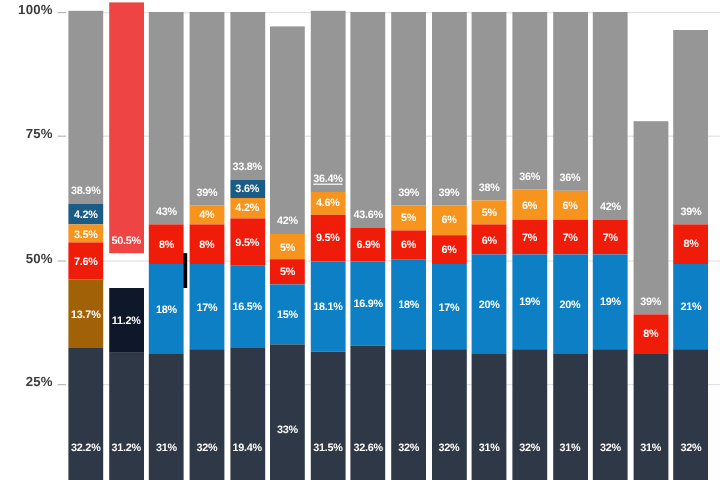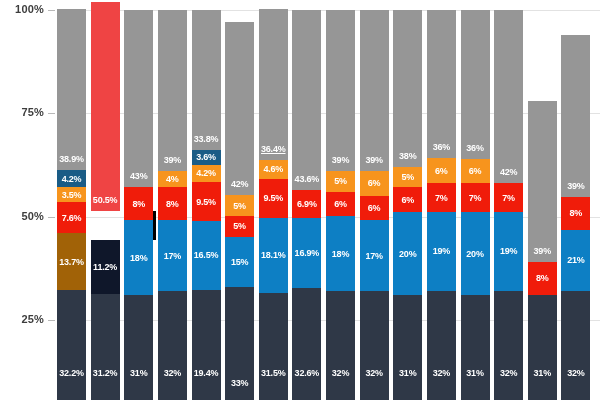--- a/index.html
+++ b/index.html
@@ -172,21 +172,21 @@
         <div class="seg" style="height: 20.6667px; background: rgb(247, 148, 29);">
           <div class="seg-label">5%</div>
         </div>
         <div class="seg" style="height: 20.6667px; background: rgb(240, 28, 10);">
           <div class="seg-label">5%</div>
         </div>
         <div class="seg" style="height: 50px; background: rgb(13, 127, 196);">
           <div class="seg-label">15%</div>
         </div>
         <div class="seg" style="height: 136.4px; background: rgb(47, 56, 71);">
-          <div class="seg-label" style="top: auto; bottom: 35px; transform: none;">33%</div>
+          <div class="seg-label" style="top: auto; bottom: 60px; transform: none;">33%</div>
         </div>
       </div>
       <div class="bar" style="left: 258.75px; width: 29px;">
         <div class="seg" style="height: 150.453px; background: rgb(150, 150, 150);">
           <div class="seg-label" style="top: auto; bottom: 6px; transform: none; text-decoration: underline;">36.4%</div>
         </div>
         <div class="seg" style="height: 19.0133px; background: rgb(247, 148, 29);">
           <div class="seg-label">4.6%</div>
         </div>
         <div class="seg" style="height: 39.2667px; background: rgb(240, 28, 10);">
@@ -323,21 +323,21 @@
           <div class="seg-label" style="top: auto; bottom: 45px; transform: none;">31%</div>
         </div>
       </div>
       <div class="bar" style="left: 561.375px; width: 29px;">
         <div class="seg" style="height: 161.2px; background: rgb(150, 150, 150);">
           <div class="seg-label" style="top: auto; bottom: 6px; transform: none;">39%</div>
         </div>
         <div class="seg" style="height: 33.0667px; background: rgb(240, 28, 10);">
           <div class="seg-label">8%</div>
         </div>
-        <div class="seg" style="height: 61px; background: rgb(13, 127, 196);">
+        <div class="seg" style="height: 71px; background: rgb(13, 127, 196);">
           <div class="seg-label">21%</div>
         </div>
         <div class="seg" style="height: 132.267px; background: rgb(47, 56, 71);">
           <div class="seg-label" style="top: auto; bottom: 45px; transform: none;">32%</div>
         </div>
       </div>
     </div>
 
 </div>
 

